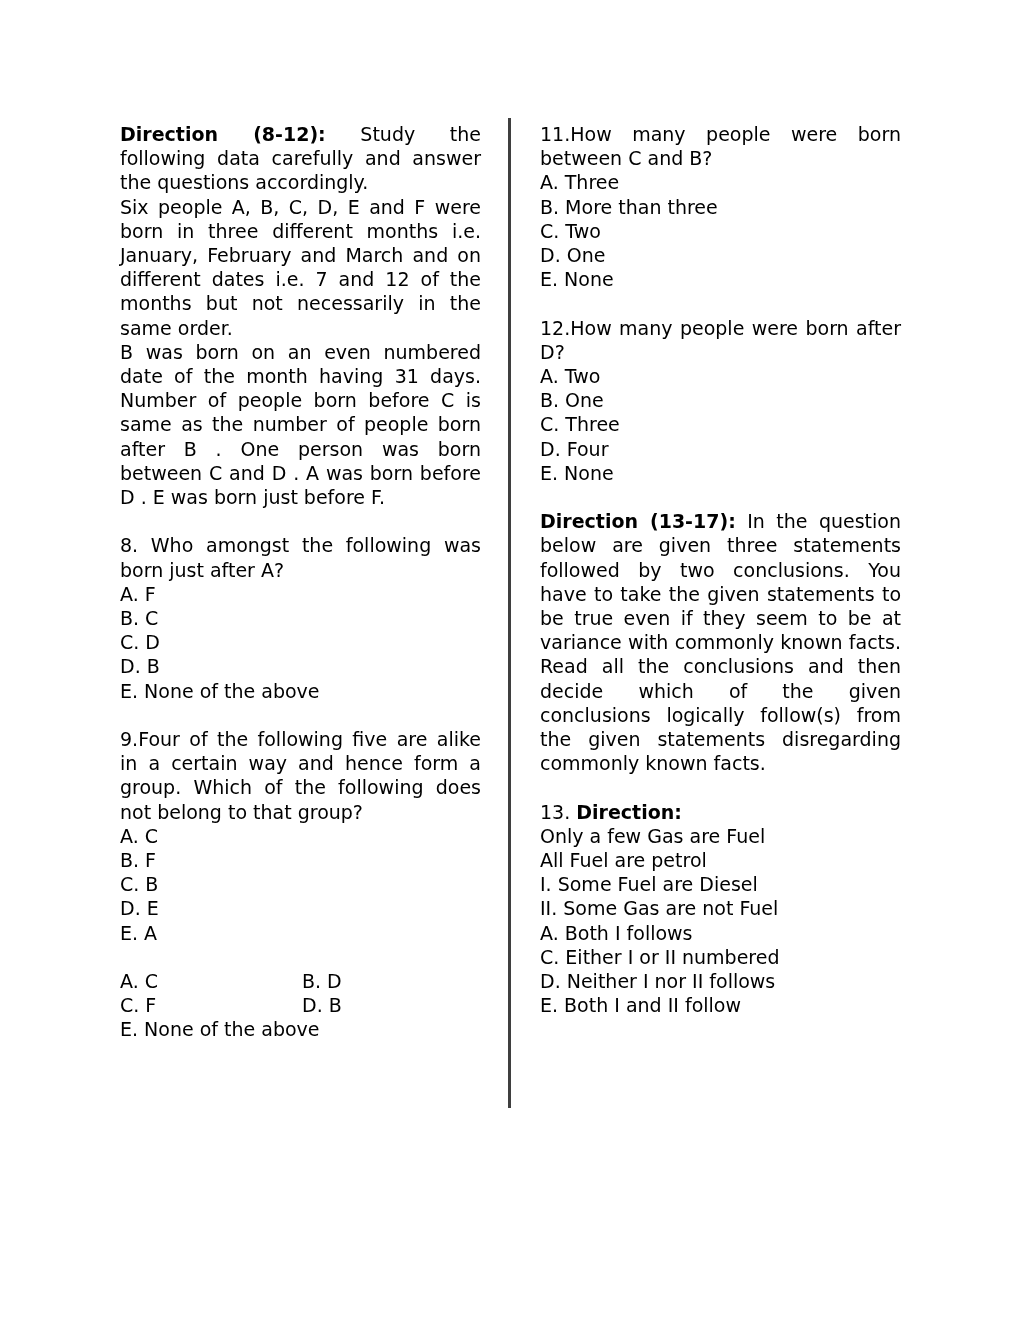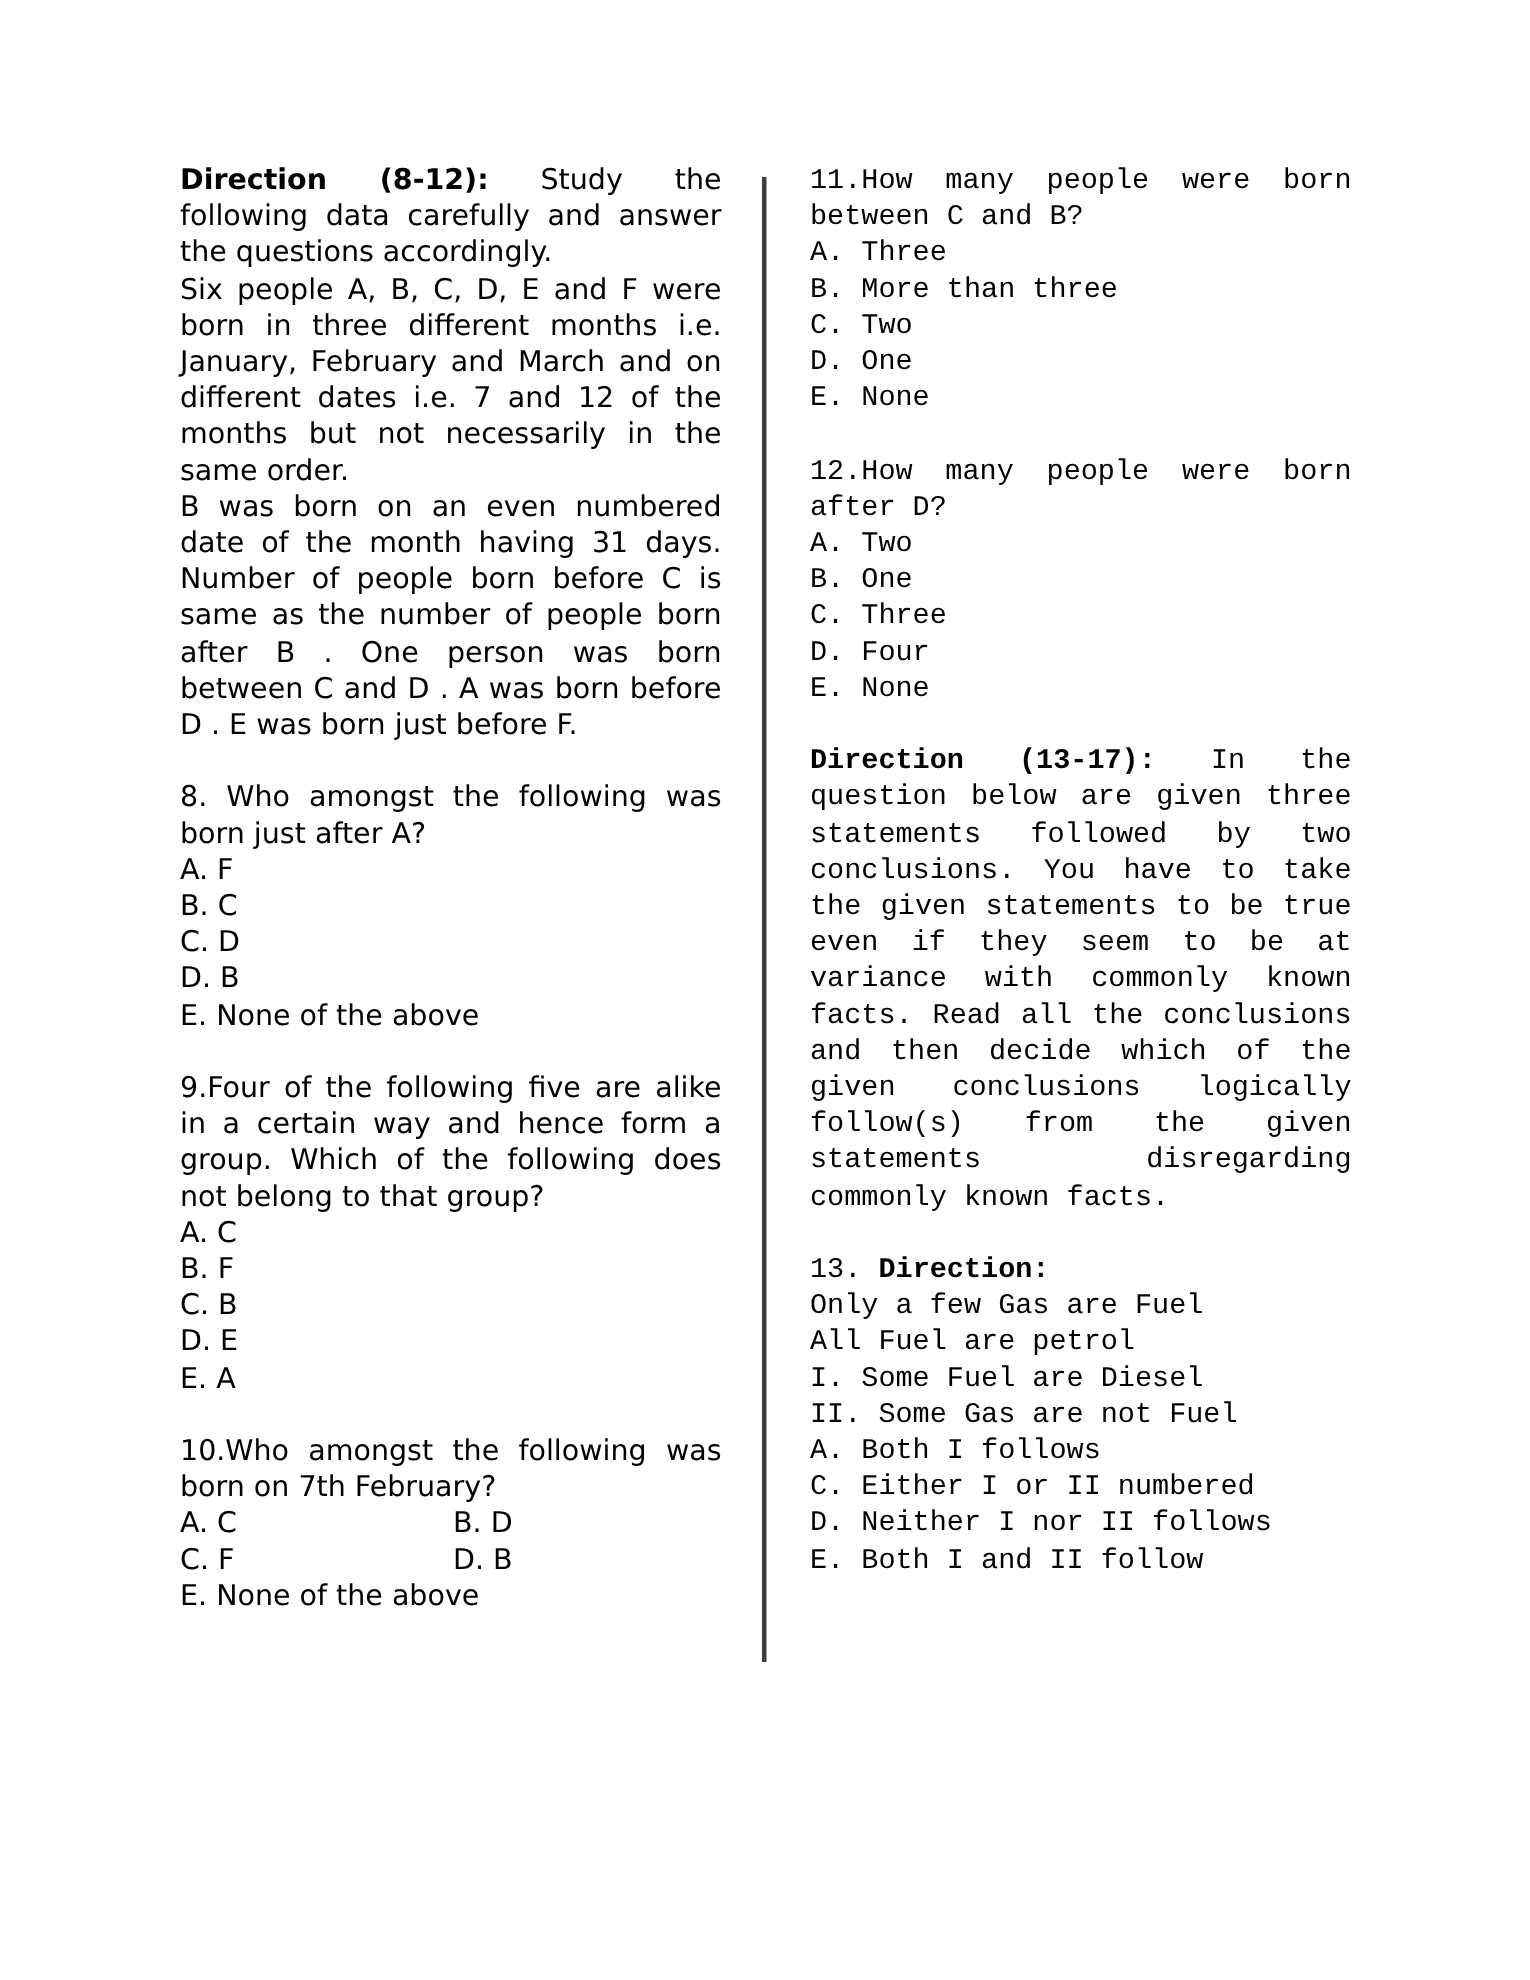--- a/index.html
+++ b/index.html
@@ -10,25 +10,25 @@
     height: 1320px;
     background: #ffffff;
     font-family: "DejaVu Sans", "Liberation Sans", sans-serif;
     font-size: 19px;
     line-height: 24.2px;
     color: #000000;
     overflow: hidden;
   }
   .col {
     position: absolute;
-    top: 108px;
+    top: 122px;
     width: 361px;
   }
   .col-left  { left: 120px; }
-  .col-right { left: 540px; font-family: Liberation Mono, monospace; }
+  .col-right { left: 540px; }
   .divider {
     position: absolute;
     left: 508px;
     top: 118px;
     width: 3px;
     height: 990px;
     background: #3f3f3f;
   }
   .para { text-align: justify; }
   .b { font-weight: bold; }
@@ -73,21 +73,20 @@
         <div>B. F</div>
         <div>C. B</div>
         <div>D. E</div>
         <div>E. A</div>
       </div>
     </div>
 
     <div class="spacer"></div>
 
     <div>
-      <p class="para">10.Who amongst the following was born on 7th February?</p>
       <div class="opt-grid">
         <div>A. C</div>
         <div>B. D</div>
         <div>C. F</div>
         <div>D. B</div>
       </div>
       <div>E. None of the above</div>
     </div>
 
   </div>

